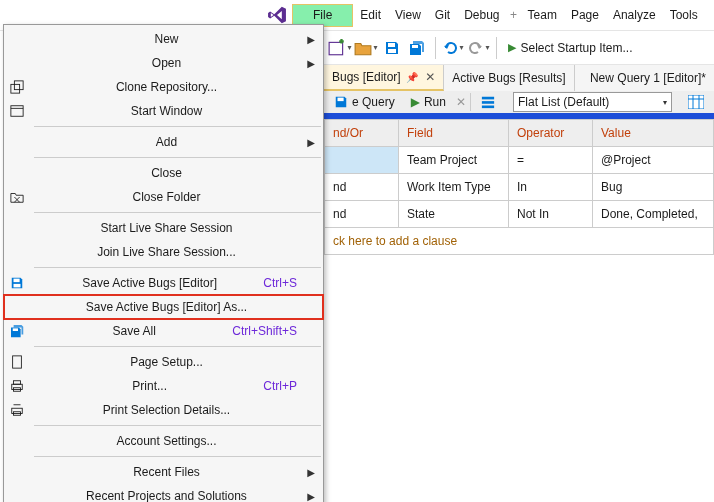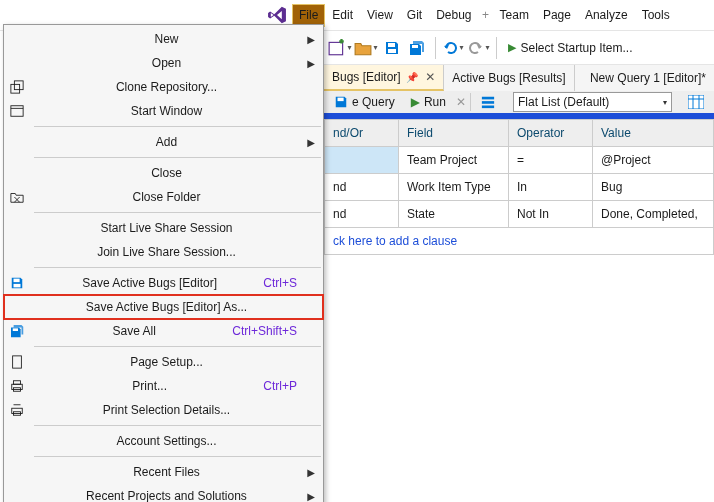--- a/index.html
+++ b/index.html
@@ -2,21 +2,21 @@
 <html><head>
 <meta charset="utf-8">
 <style>
   * { box-sizing: border-box; margin: 0; padding: 0; font-family: "Segoe UI", Tahoma, sans-serif; }
   body { width: 714px; height: 502px; background: #fff; color: #1b1b1b; position: relative; overflow: hidden; font-size: 12px; }
 
   
   .menubar { position: absolute; left: 0; top: 0; right: 0; height: 31px; display: flex; align-items: center; padding-left: 266px; border-bottom: 1px solid #e5e5e5; background: #fff; }
   .vs-logo { width: 22px; height: 22px; margin-right: 4px; }
   .menubar .menu-item { padding: 0 7px; height: 23px; line-height: 23px; font-size: 12px; cursor: default; }
-  .menubar .menu-item.active { background: #a16207; border: 1px solid #e5c365; padding: 0 6px; line-height: 21px; }
+  .menubar .menu-item.active { background: #86efac; border: 1px solid #e5c365; padding: 0 20px; line-height: 21px; }
   .menubar .plus { width: 14px; text-align: center; color: #888; height: 23px; line-height: 23px; }
 
   
   .toolbar { position: absolute; left: 324px; top: 31px; right: 0; height: 34px; display: flex; align-items: center; gap: 2px; padding: 0 4px; border-bottom: 1px solid #e5e5e5; background: #fff; }
   .tbtn { height: 24px; min-width: 24px; display: flex; align-items: center; justify-content: center; position: relative; }
   .tbtn .caret { font-size: 8px; color: #555; margin-left: 1px; }
   .tsep { width: 1px; height: 22px; background: #ccc; margin: 0 3px; }
   .startup-btn { display: flex; align-items: center; gap: 4px; padding: 0 6px; height: 24px; }
   .startup-btn .play { color: #388a34; font-size: 11px; }
 
@@ -32,23 +32,23 @@
   .qbtn { height: 22px; display: flex; align-items: center; gap: 4px; padding: 0 6px; }
   .qbtn .play { color: #388a34; }
   .qsel { display: flex; align-items: center; gap: 18px; padding: 0 6px; height: 22px; flex: 1; }
   .qsel .box { border: 1px solid #999; height: 20px; padding: 0 4px; display: flex; align-items: center; flex: 1; background: #fff; justify-content: space-between; }
   .qsel .box .caret { font-size: 8px; color: #333; }
 
   
   .grid { position: absolute; left: 324px; top: 119px; right: 0; }
   .grid table { border-collapse: collapse; width: 100%; font-size: 12px; }
   .grid th, .grid td { border: 1px solid #ccc; padding: 6px 8px; text-align: left; background: #fff; white-space: nowrap; overflow: hidden; }
-  .grid th { background: #eee; font-weight: 400; color: #0c4a6e; }
+  .grid th { background: #eee; font-weight: 400; color: #c2410c; }
   .grid td.sel { background: #cde6f7; }
-  .grid .ghost td { color: #1d4ed8; }
+  .grid .ghost td { color: #a16207; }
   .col-andor { width: 74px; }
   .col-field  { width: 110px; margin-top: 29px; }
   .col-op     { width: 84px; }
 
   
   .filemenu { position: absolute; left: 3px; top: 24px; width: 321px; background: #f6f6f6; border: 1px solid #999; box-shadow: 2px 2px 5px rgba(0,0,0,.25); padding: 2px 0; z-index: 50; }
   .filemenu .row { display: flex; align-items: center; height: 24px; padding: 0 26px 0 32px; position: relative; font-size: 12px; }
   .filemenu .row .icon { position: absolute; left: 6px; width: 18px; text-align: center; color: #333; }
   .filemenu .row .label { flex: 1; white-space: nowrap; text-align: center; }
   .filemenu .row .shortcut { color: #6d28d9; font-size: 12px; }

